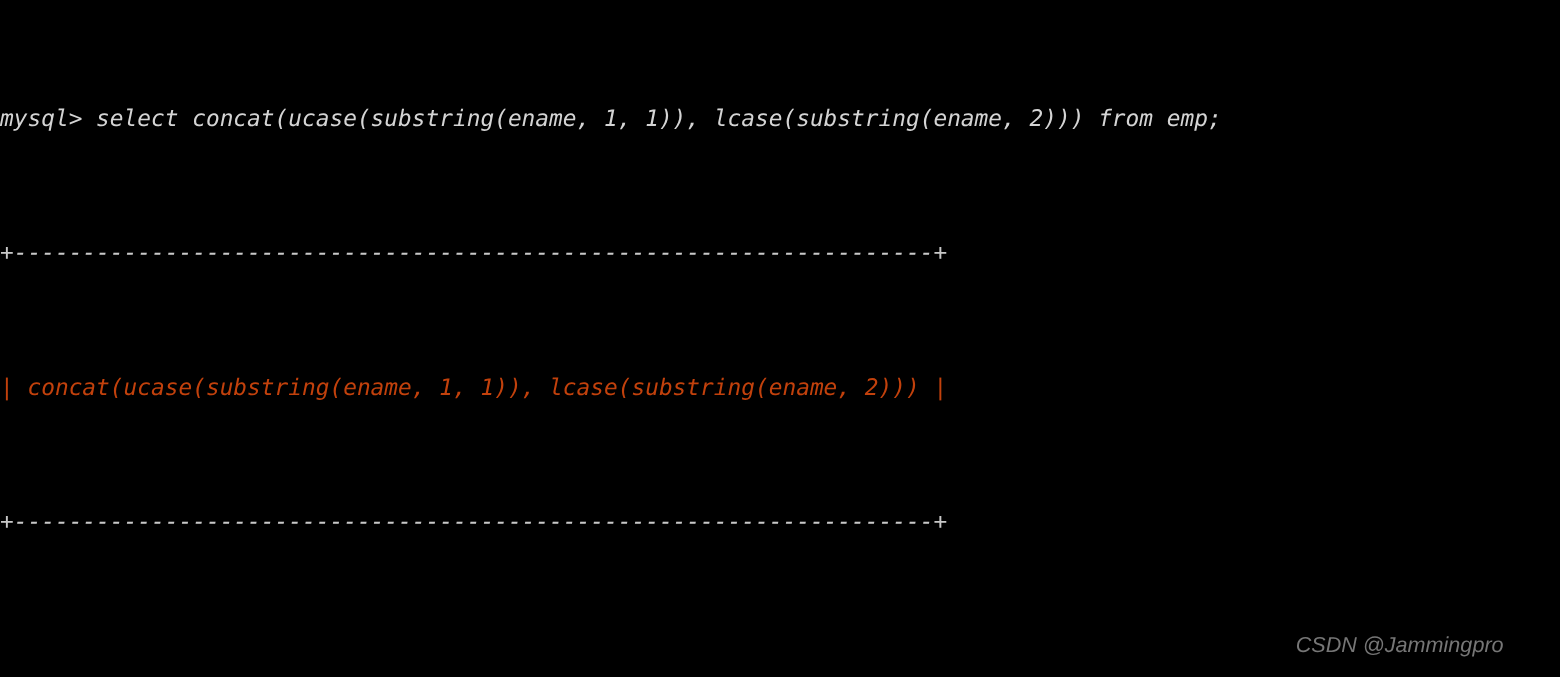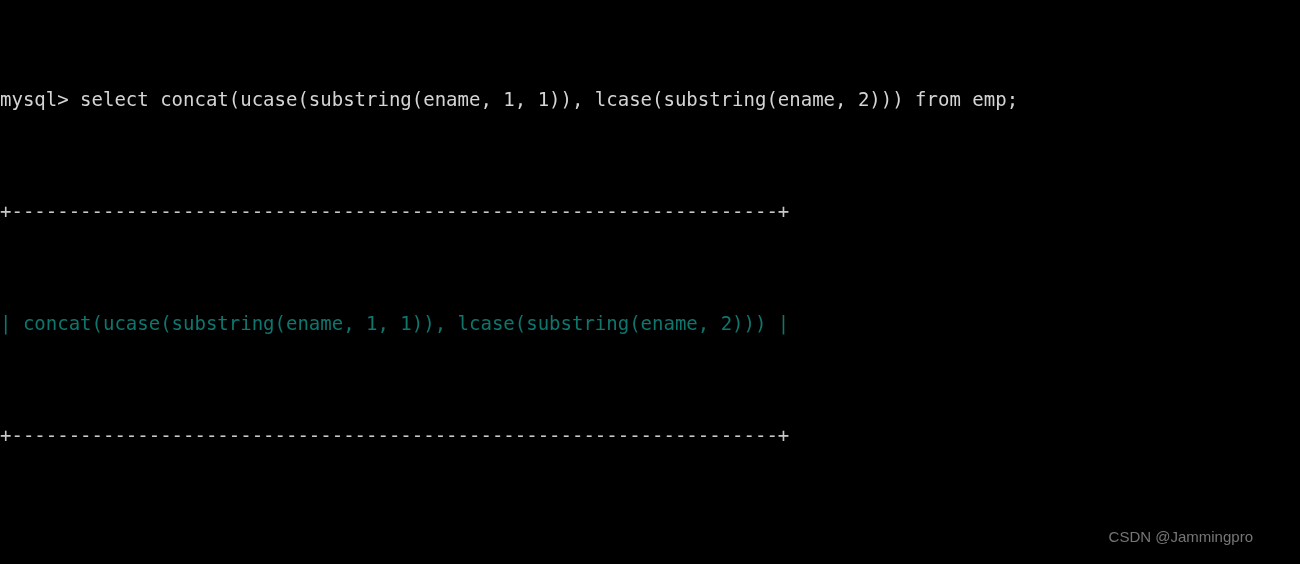--- a/index.html
+++ b/index.html
@@ -11,20 +11,21 @@
   #terminal {
     position: relative;
     width: 1267px;
     height: 564px;
     background: #000000;
     overflow: hidden;
     font-family: "DejaVu Sans Mono", "Liberation Mono", monospace;
     font-size: 19px;
     line-height: 28px;
     letter-spacing: 0;
+    font-style: italic;
     -webkit-font-smoothing: none;
   }
   #screen {
     position: absolute;
     top: 1px;
     left: 0;
     padding: 0;
     margin: 0;
     white-space: pre;
     color: #cfcfcf;
@@ -34,29 +35,29 @@
   }
   .term-line {
     display: block;
     white-space: pre;
     height: 28px;
     line-height: 28px;
     color: #cfcfcf;
   }
   .prompt-line { color: #d4d4d4; }
   .rule-line   { color: #c8c8c8; }
-  .header-line { color: #0f766e; }
+  .header-line { color: #c2410c; }
   .data-line   { color: #cfcfcf; }
   #watermark {
     position: absolute;
     right: 14px;
     bottom: 18px;
     color: #767676;
     font-family: "Liberation Sans", "DejaVu Sans", sans-serif;
-    font-size: 15px;
+    font-size: 18px;
     line-height: 18px;
     white-space: pre;
     user-select: none;
   }
 </style>
 </head>
 <body>
 
 <div id="terminal" style="background: rgb(0, 0, 0);">
 

